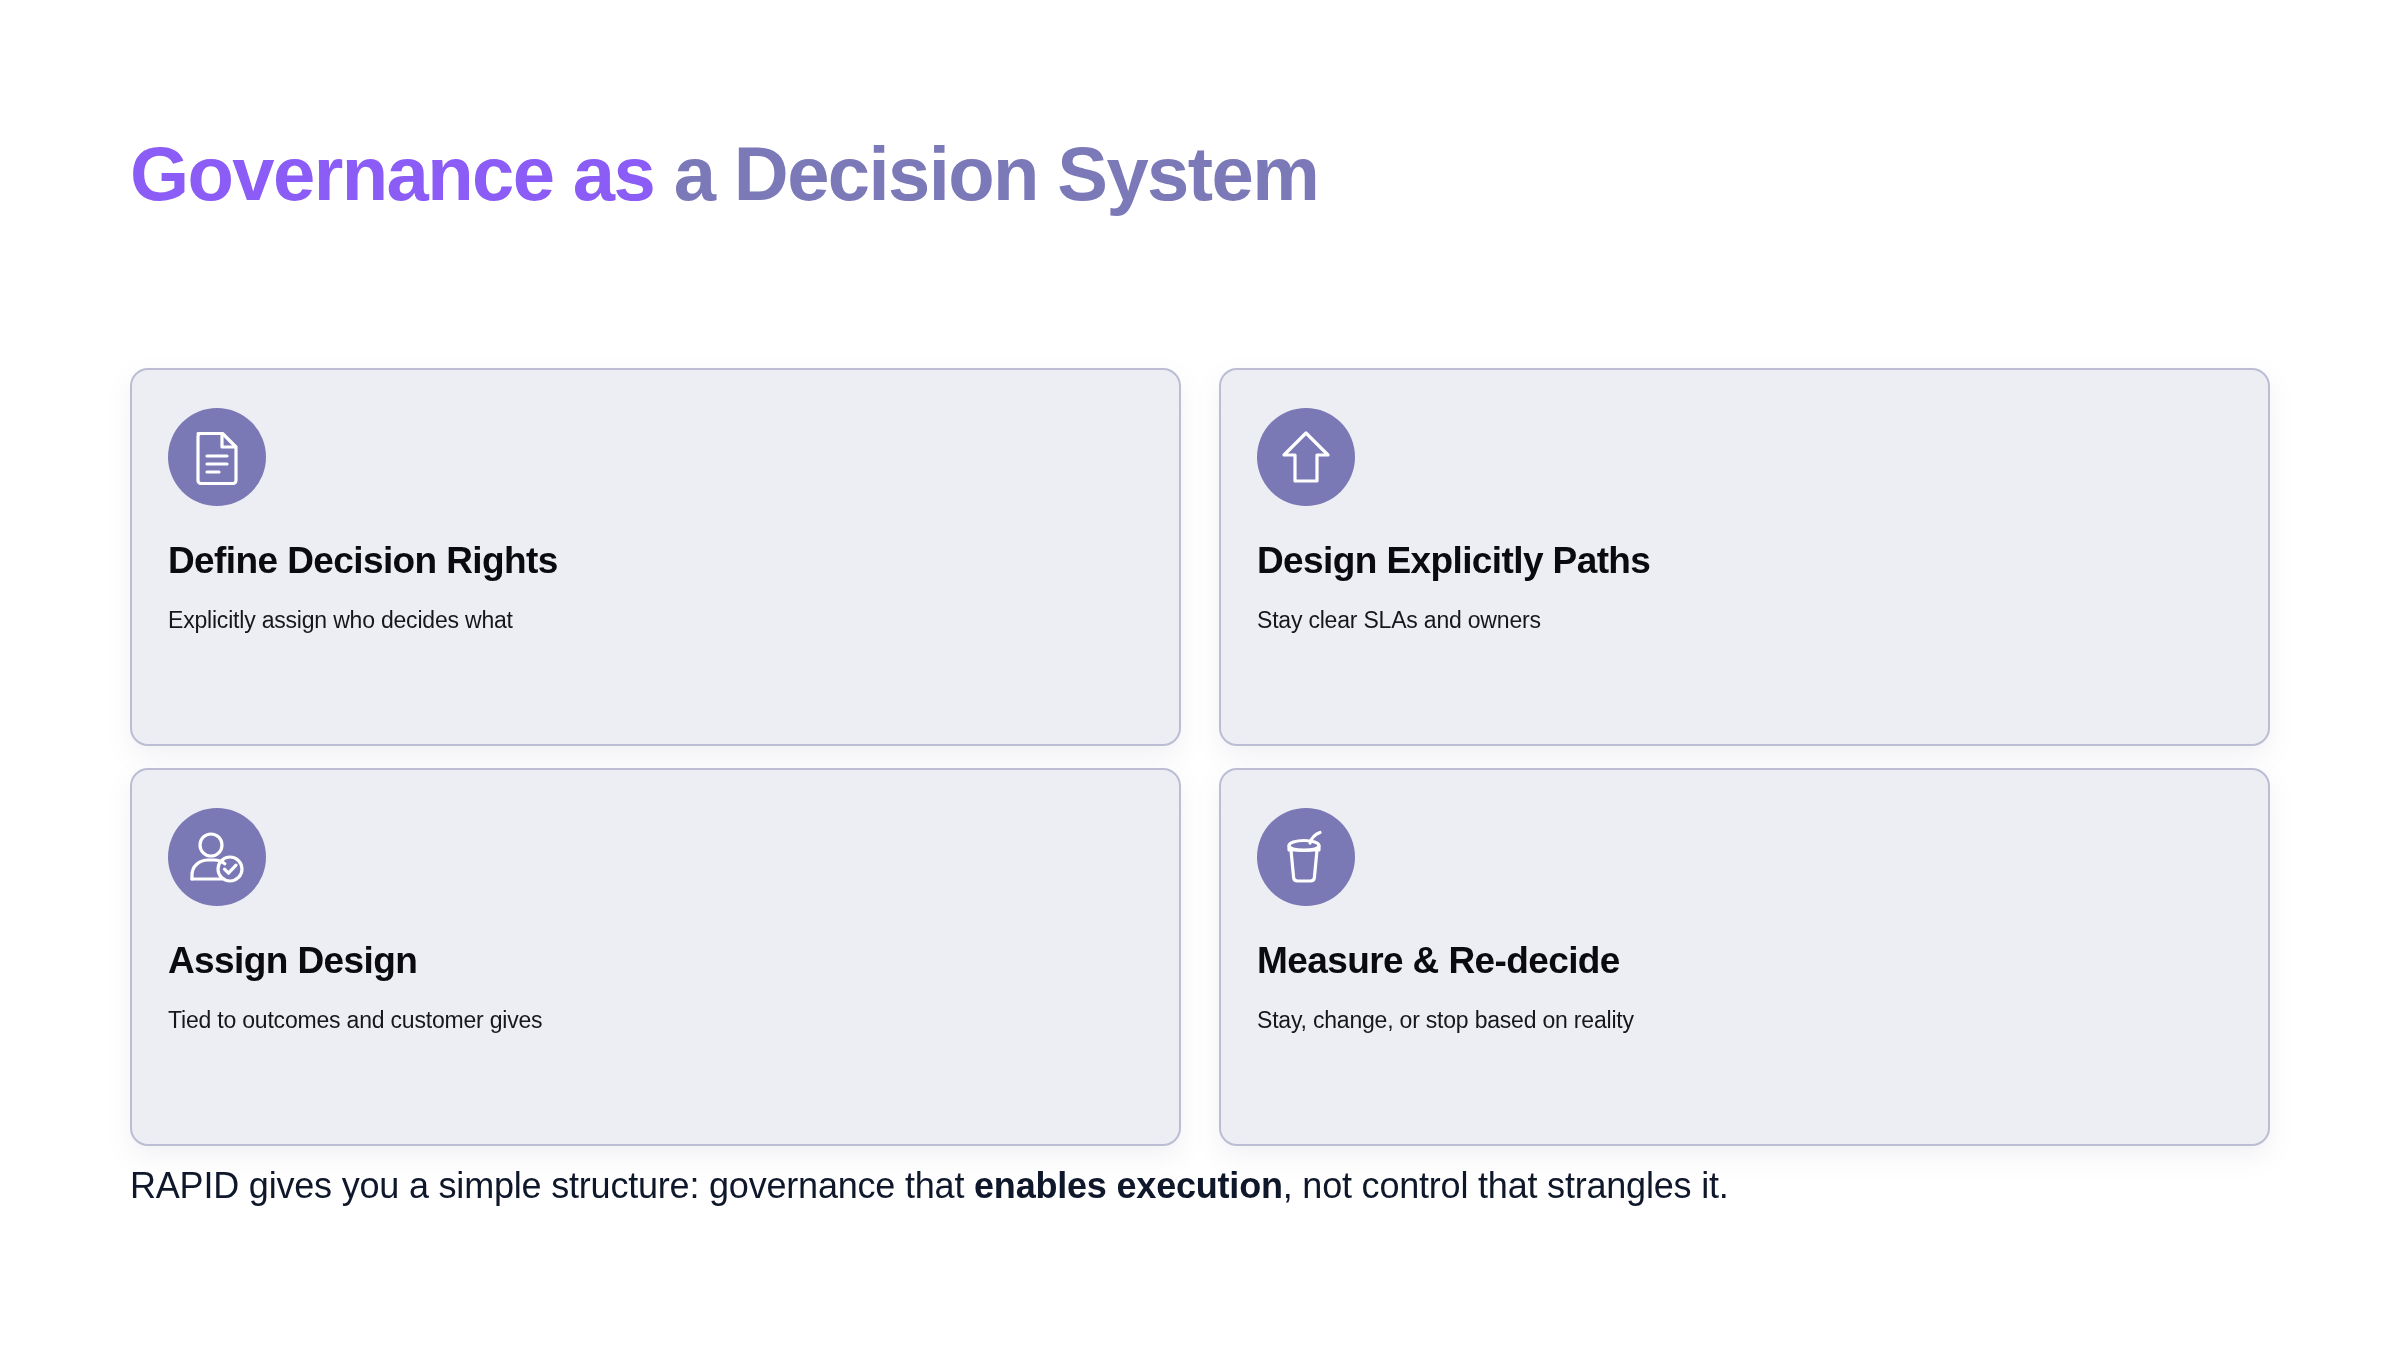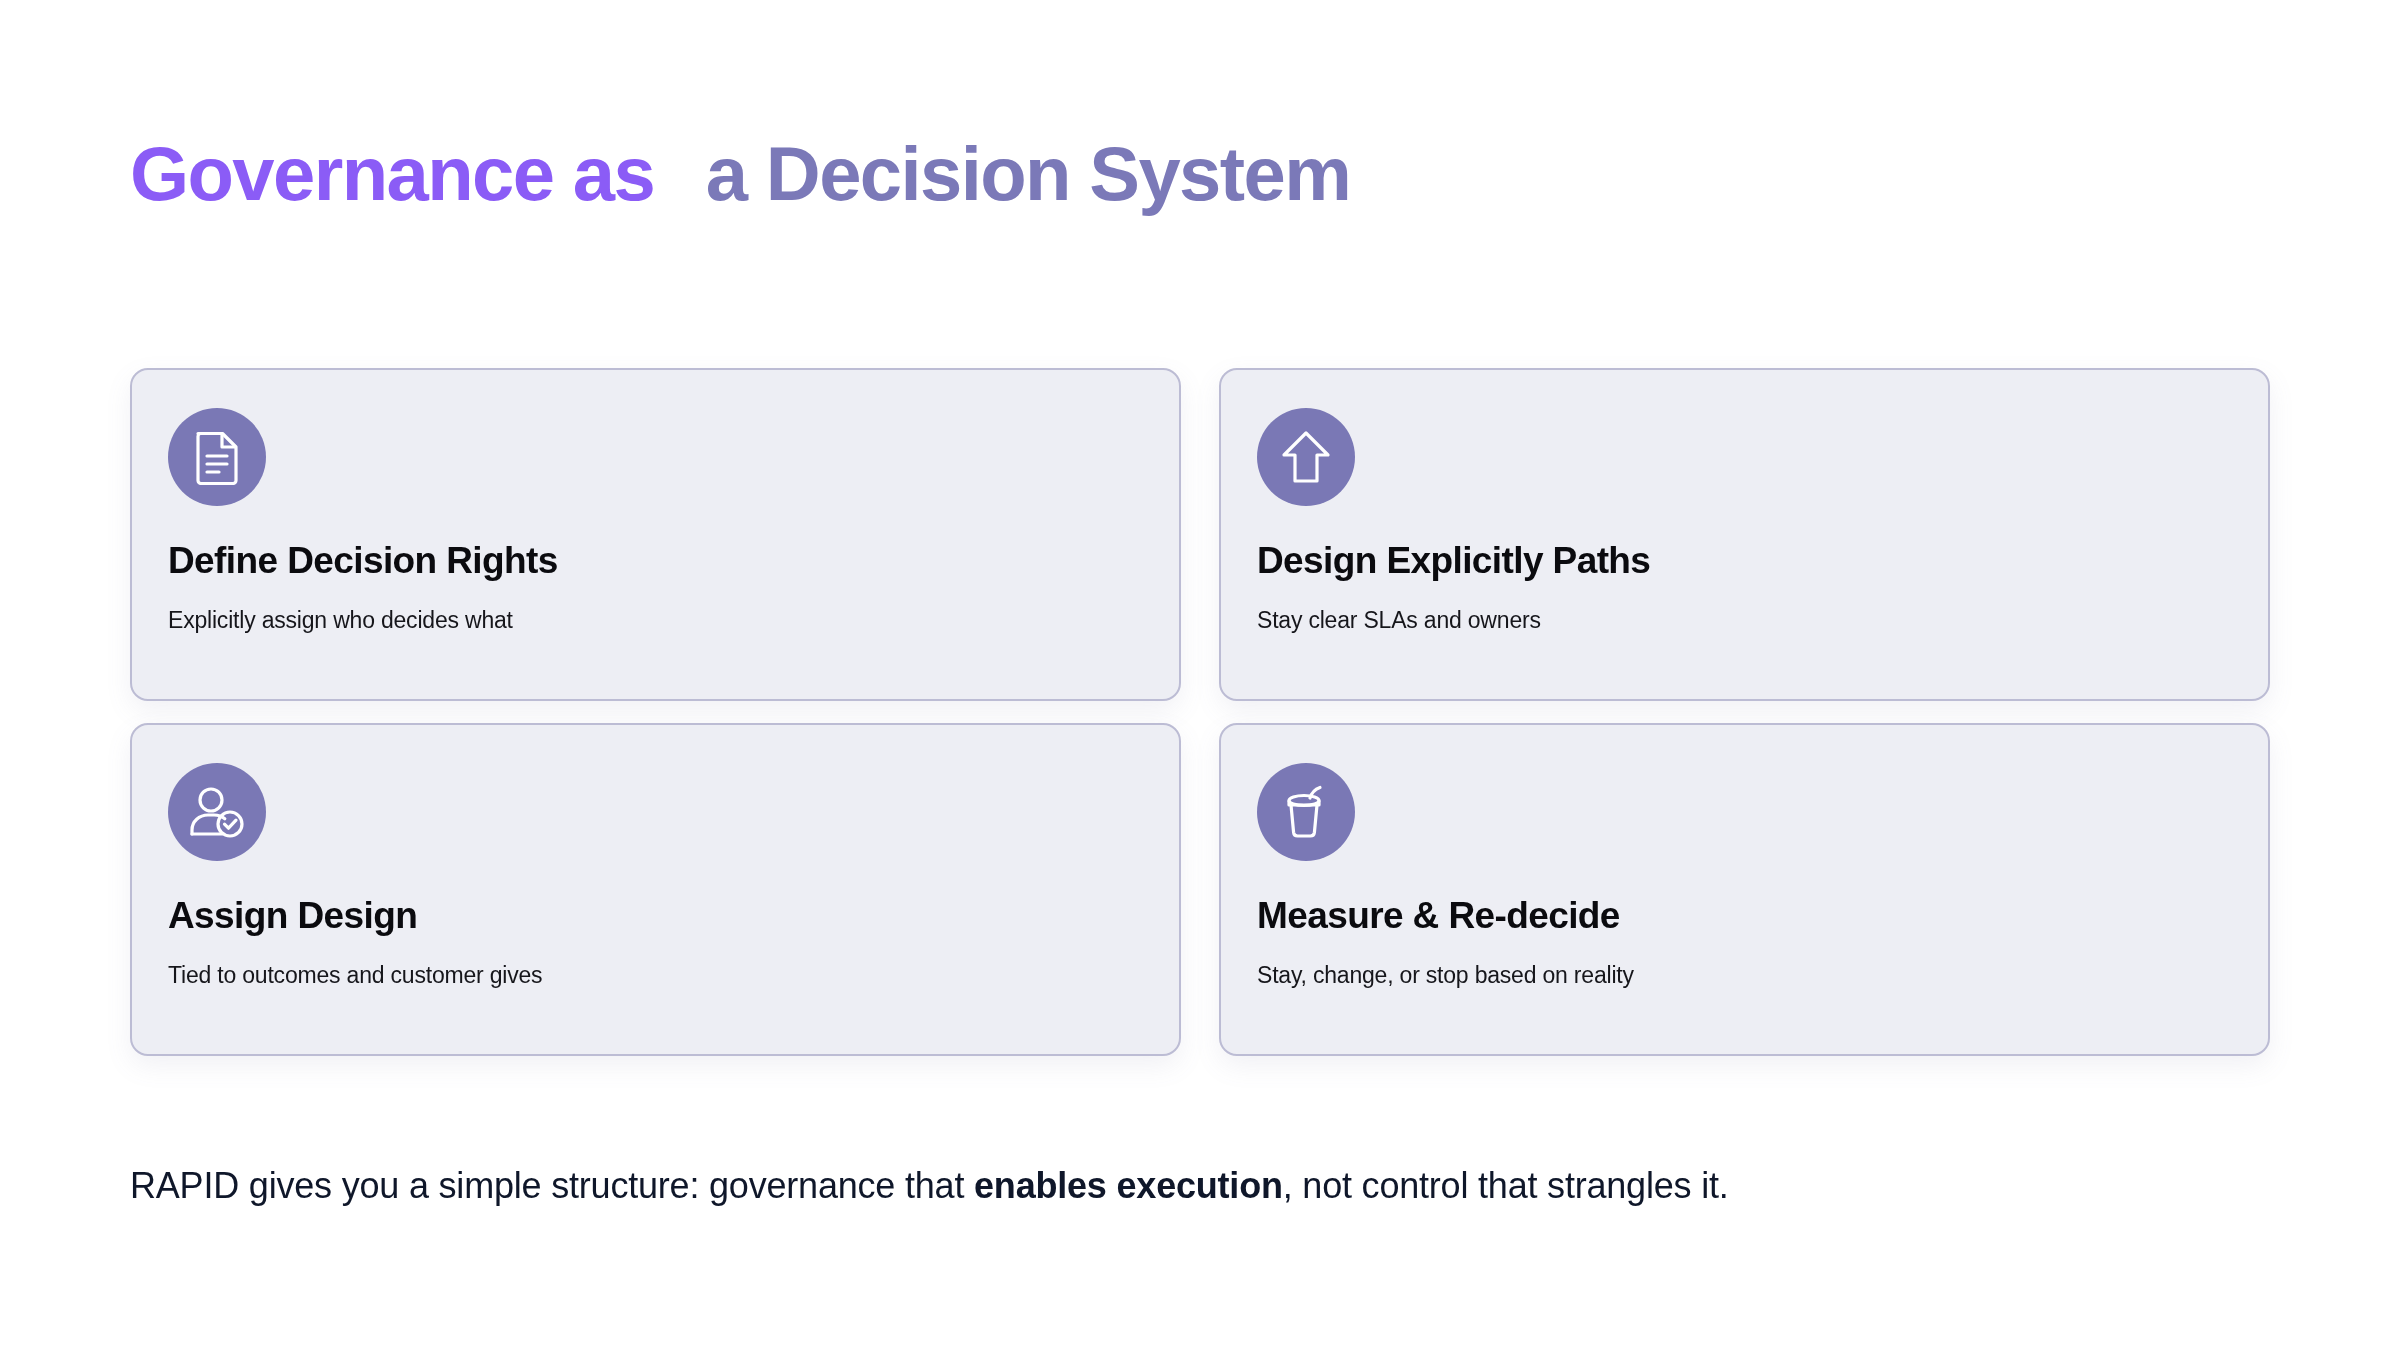--- a/index.html
+++ b/index.html
@@ -35,42 +35,41 @@
     letter-spacing: -1.6px;
     line-height: 1.1;
     margin: 0;
     white-space: nowrap;
   }
   .title-lead {
     color: #8b5cf6;
   }
   .title-accent {
     color: #7b79b8;
-    margin-left: 32px;
   }
 
   
   .card-grid {
     position: absolute;
     left: 130px;
     top: 368px;
     width: 2140px;
     display: grid;
     grid-template-columns: 1fr 1fr;
     grid-template-rows: 1fr 1fr;
     column-gap: 38px;
     row-gap: 22px;
   }
 
   .card {
     position: relative;
     background: #edeef4;
     border: 2px solid #bcbcd4;
     border-radius: 18px;
-    height: 333px;
+    height: 378px;
     box-sizing: border-box;
     padding: 38px 22px 30px 36px;
     box-shadow: 0 10px 26px rgba(120, 120, 160, 0.10);
     display: flex;
     flex-direction: column;
     align-items: flex-start;
   }
 
   .card-icon {
     width: 98px;

